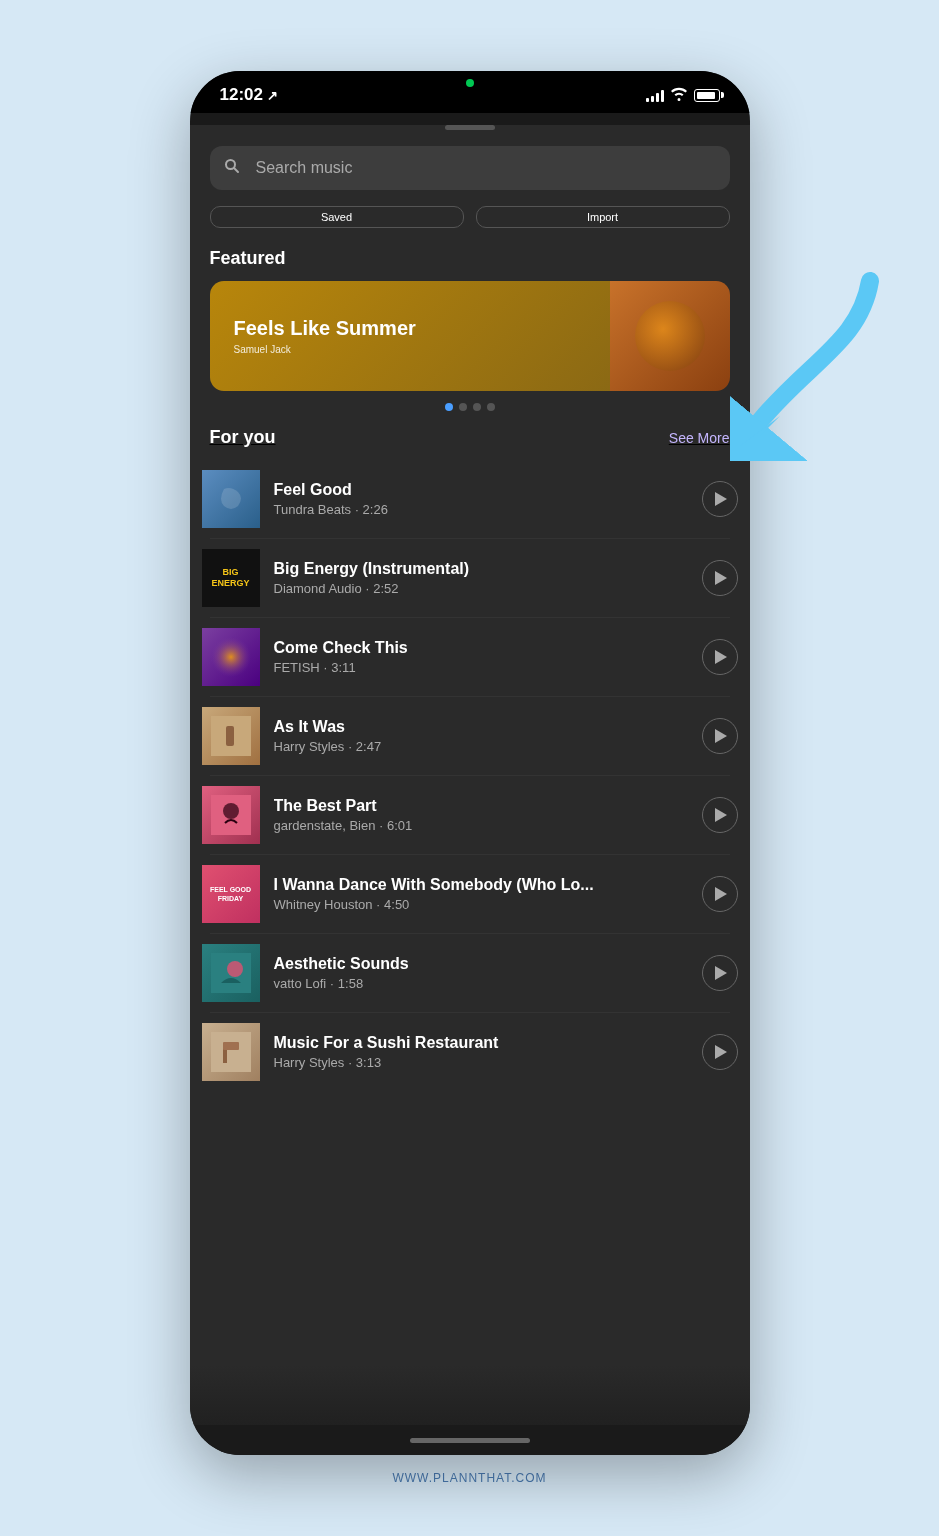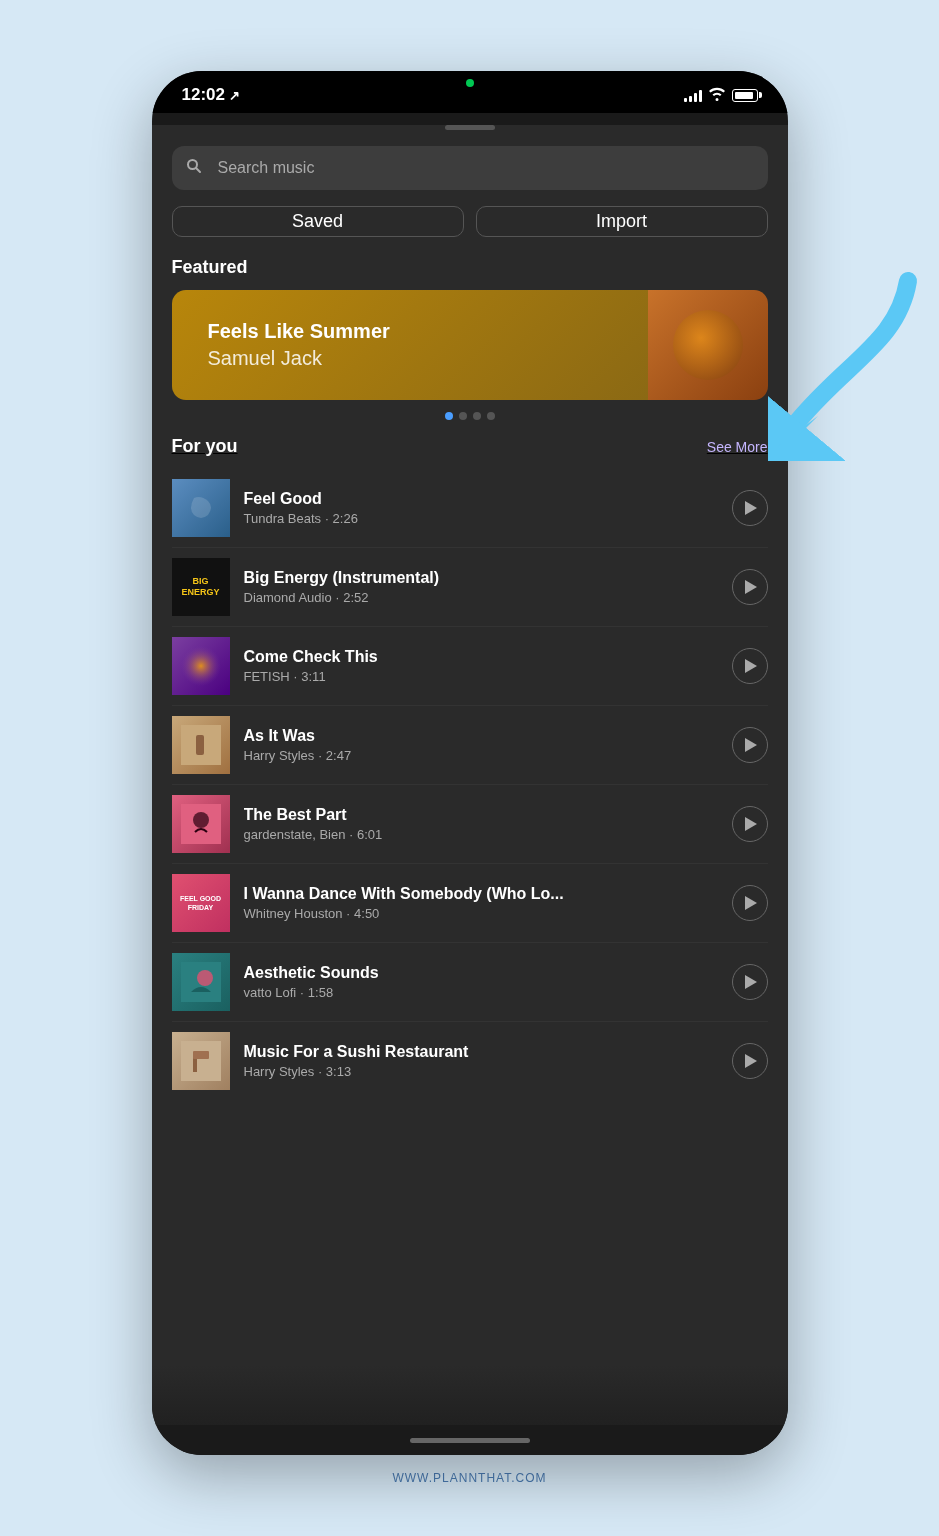--- a/index.html
+++ b/index.html
@@ -9,21 +9,21 @@
       display: flex;
       flex-direction: column;
       align-items: center;
       justify-content: center;
       min-height: 100vh;
       font-family: -apple-system, BlinkMacSystemFont, 'SF Pro Display', 'Helvetica Neue', Arial, sans-serif;
       padding: 40px 0 20px;
     }
 
     .phone-frame {
-      width: 636px;
+      width: 560px;
       background: #1a1a1a;
       border-radius: 50px;
       overflow: hidden;
       position: relative;
       box-shadow: 0 20px 60px rgba(0,0,0,0.3);
     }
 
     
     .status-bar {
       background: #000;
@@ -155,21 +155,21 @@
       margin: 0 20px 20px;
     }
 
     .tab-btn {
       flex: 1;
       padding: 4px;
       border-radius: 10px;
       border: 1.5px solid #555;
       background: transparent;
       color: #fff;
-      font-size: 18px;
+      font-size: 11px;
       font-weight: 500;
       text-align: center;
     }
 
     
     .section-label {
       color: #fff;
       font-size: 18px;
       font-weight: 700;
       padding: 0 20px 12px;
@@ -180,36 +180,36 @@
       border-radius: 14px;
       overflow: hidden;
       height: 110px;
       display: flex;
       position: relative;
     }
 
     .featured-bg {
       flex: 1;
       background: linear-gradient(135deg, #b8860b, #8b6914);
-      padding: 36px;
+      padding: 24px;
       display: flex;
       flex-direction: column;
       justify-content: center;
     }
 
     .featured-title {
       color: #fff;
       font-size: 20px;
       font-weight: 700;
       margin-bottom: 4px;
     }
 
     .featured-artist {
       color: rgba(255,255,255,0.85);
-      font-size: 20px;
+      font-size: 10px;
     }
 
     .featured-img {
       width: 120px;
       background: linear-gradient(135deg, #c8722a, #8b4010);
       display: flex;
       align-items: center;
       justify-content: center;
     }
 
@@ -259,21 +259,21 @@
       color: #c4b5fd;
       font-size: 14px;
       background: none;
       border: none;
     }
 
     
     .track-item {
       display: flex;
       align-items: center;
-      padding: 10px 20px;
+      padding: 10px 12px;
       gap: 14px;
     }
 
     .track-thumb {
       width: 58px;
       height: 58px;
       border-radius: 0;
       flex-shrink: 0;
       overflow: hidden;
       display: flex;

